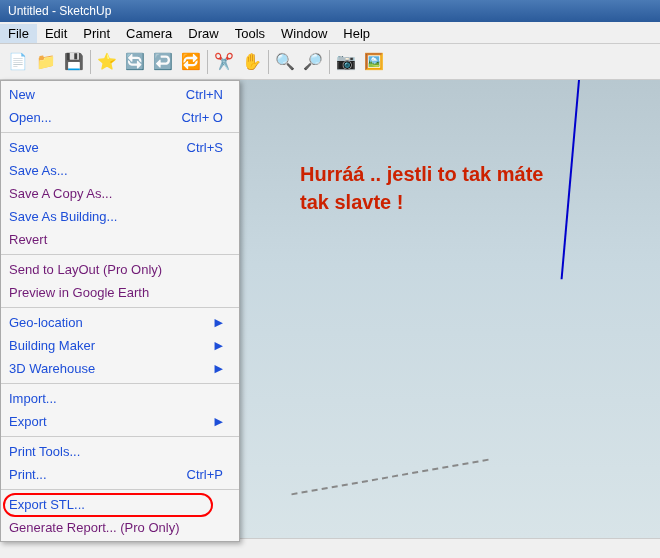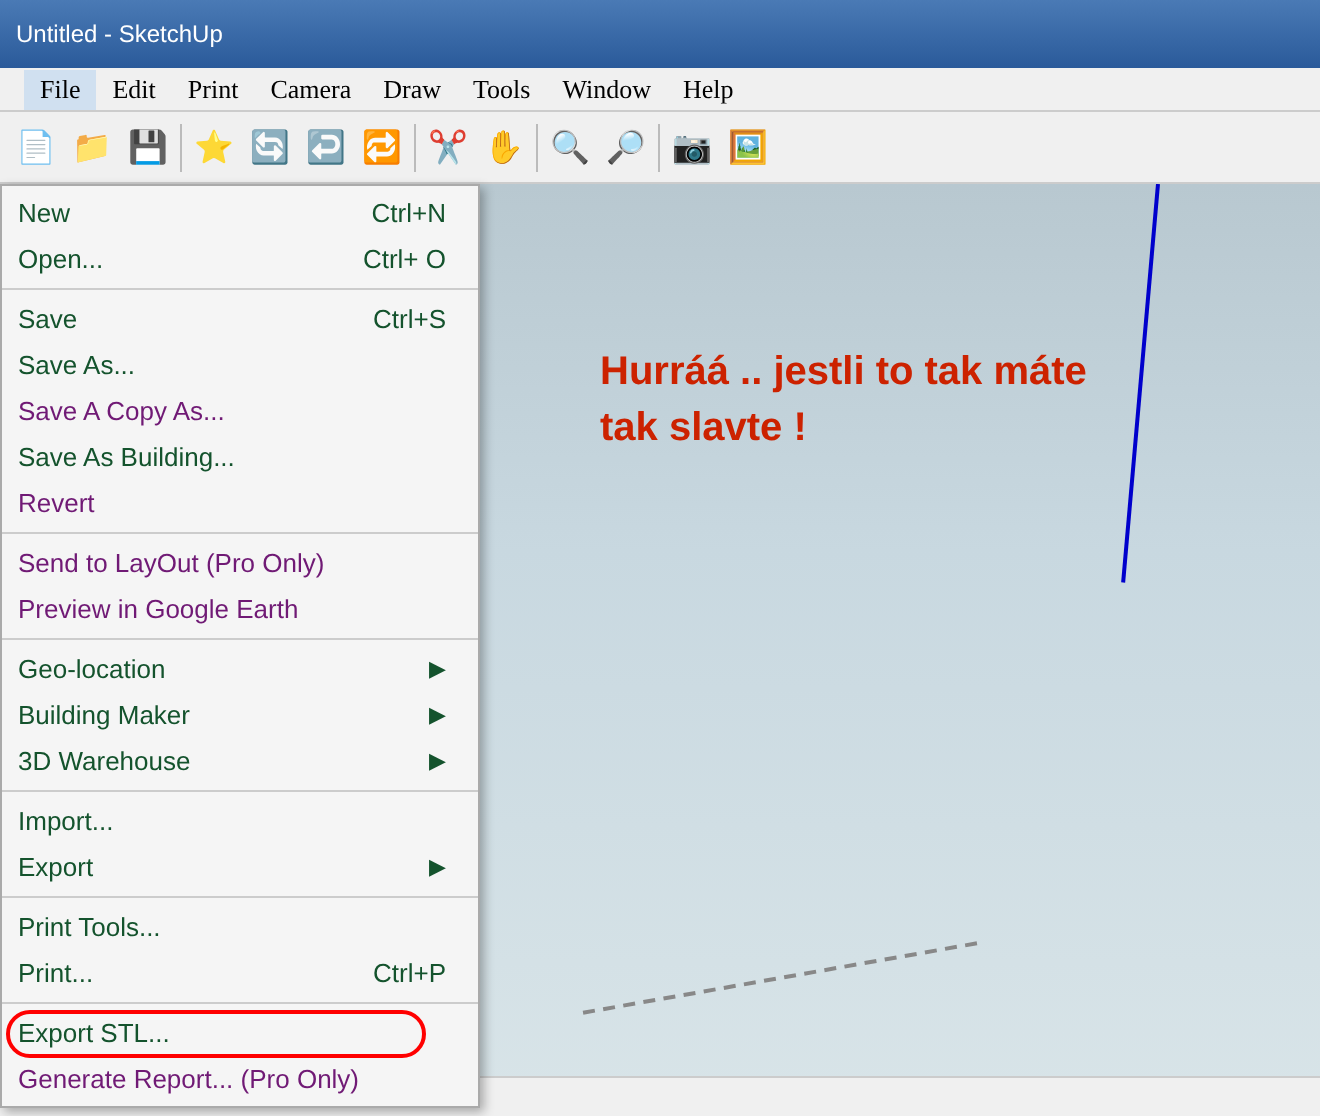--- a/index.html
+++ b/index.html
@@ -14,35 +14,34 @@
     }
 
     
     .title-bar {
       background: linear-gradient(to bottom, #4a7ab5, #2a5a9a);
       color: white;
       padding: 4px 8px;
       font-size: 12px;
       display: flex;
       align-items: center;
-      height: 34px;
+      height: 22px;
     }
     .title-bar-text {
       font-size: 12px;
     }
 
     
     .menu-bar {
       background: #f0f0f0;
       display: flex;
       align-items: flex-end;
       height: 22px;
       border-bottom: 1px solid #ccc;
-      padding: 0 12px;
-      font-family: Liberation Serif, serif;
+      padding: 0 0;
     }
     .menu-item {
       padding: 2px 8px;
       cursor: pointer;
       font-size: 13px;
       color: #000;
     }
     .menu-item.active {
       background: #d0e0f0;
     }
@@ -91,21 +90,21 @@
       background: #f5f5f5;
       border: 1px solid #aaa;
       box-shadow: 2px 2px 5px rgba(0,0,0,0.3);
       z-index: 100;
       padding: 2px 0;
     }
 
     .dropdown-item {
       padding: 4px 16px 4px 8px;
       cursor: pointer;
-      color: #14532d;
+      color: #1d4ed8;
       display: flex;
       justify-content: space-between;
       align-items: center;
       white-space: nowrap;
       font-size: 13px;
     }
     .dropdown-item.disabled {
       color: #701a75;
       cursor: default;
     }

